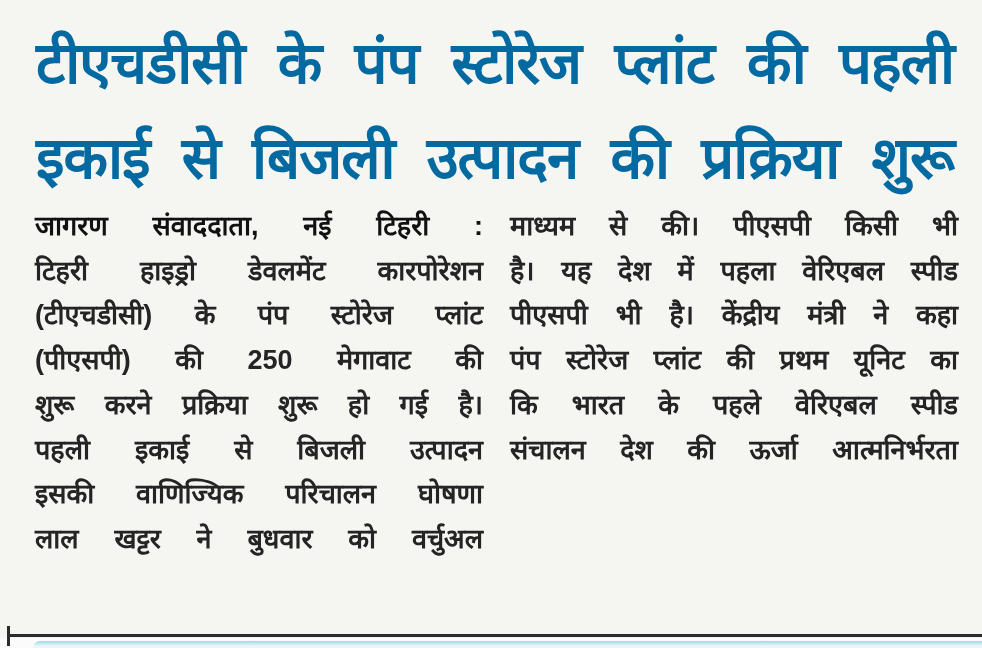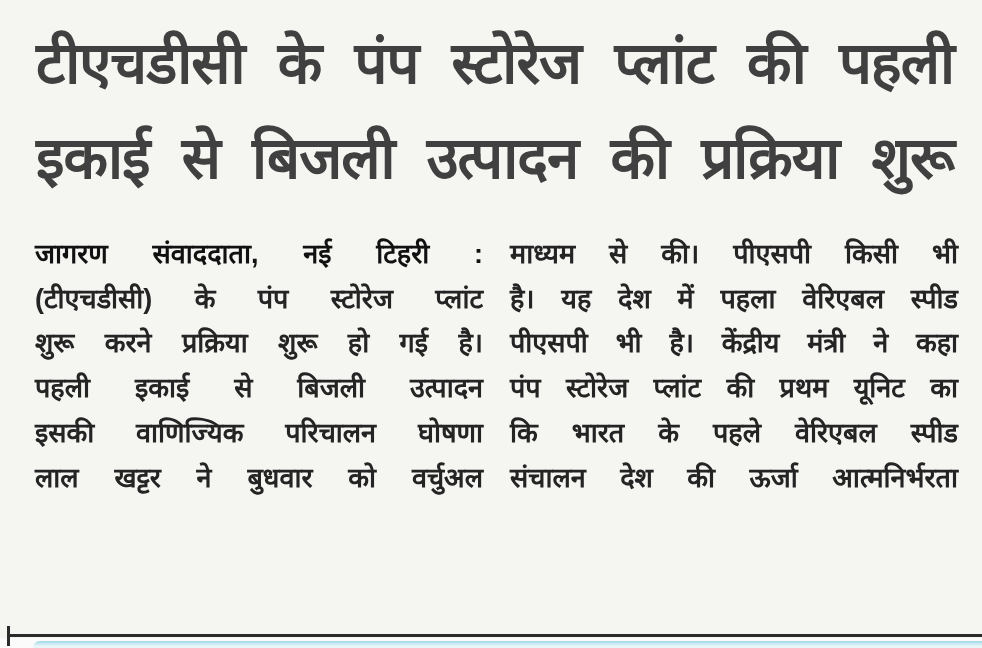--- a/index.html
+++ b/index.html
@@ -8,34 +8,34 @@
     background:#f5f5f2;
     position:relative;
     overflow:hidden;
     font-family:"Liberation Sans","DejaVu Sans",sans-serif;
   }
   .clipping{position:absolute;inset:0;}
   
   .headline{
     position:absolute;
     left:36px;right:28px;top:15px;
-    color:#404040;
+    color:#0369a1;
   }
   .headline-line{
     font-size:58px;
     line-height:95px;
     font-weight:600;
     letter-spacing:-1px;
     text-align:justify;
     text-align-last:justify;
   }
   
   .body{
     position:absolute;
-    top:232px;left:35px;right:24px;
+    top:204px;left:35px;right:24px;
     display:flex;
     gap:27px;
   }
   .col{
     flex:1 1 0;
     min-width:0;
     color:#242424;
   }
   .bodyline{
     font-size:27px;
@@ -71,21 +71,23 @@
 <div class="clipping">
 
   <div class="headline">
     <div class="headline-line fit" style="">टीएचडीसी के पंप स्टोरेज प्लांट की पहली</div>
     <div class="headline-line fit" style="">इकाई से बिजली उत्पादन की प्रक्रिया शुरू</div>
   </div>
 
   <div class="body">
     <div class="col">
       <div class="bodyline byline fit" style="">जागरण संवाददाता, नई टिहरी :</div>
+      <div class="bodyline fit" style="">टिहरी हाइड्रो डेवलमेंट कारपोरेशन</div>
       <div class="bodyline fit" style="">(टीएचडीसी) के पंप स्टोरेज प्लांट</div>
+      <div class="bodyline fit" style="">(पीएसपी) की 250 मेगावाट की</div>
       <div class="bodyline fit" style="">शुरू करने प्रक्रिया शुरू हो गई है।</div>
       <div class="bodyline fit" style="">पहली इकाई से बिजली उत्पादन</div>
       <div class="bodyline fit" style="">इसकी वाणिज्यिक परिचालन घोषणा</div>
       <div class="bodyline fit" style="">लाल खट्टर ने बुधवार को वर्चुअल</div>
     </div>
     <div class="col">
       <div class="bodyline fit" style="">माध्यम से की। पीएसपी किसी भी</div>
       <div class="bodyline fit" style="">है। यह देश में पहला वेरिएबल स्पीड</div>
       <div class="bodyline fit" style="">पीएसपी भी है। केंद्रीय मंत्री ने कहा</div>
       <div class="bodyline fit" style="">पंप स्टोरेज प्लांट की प्रथम यूनिट का</div>

